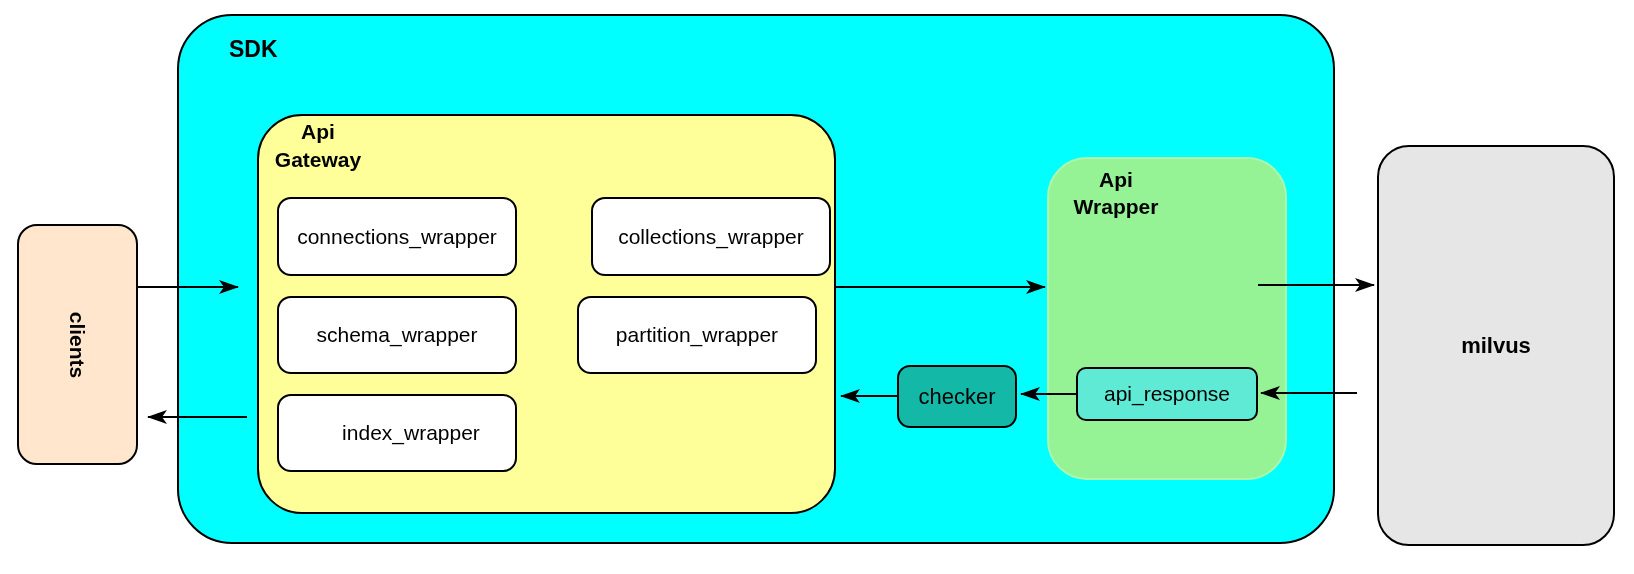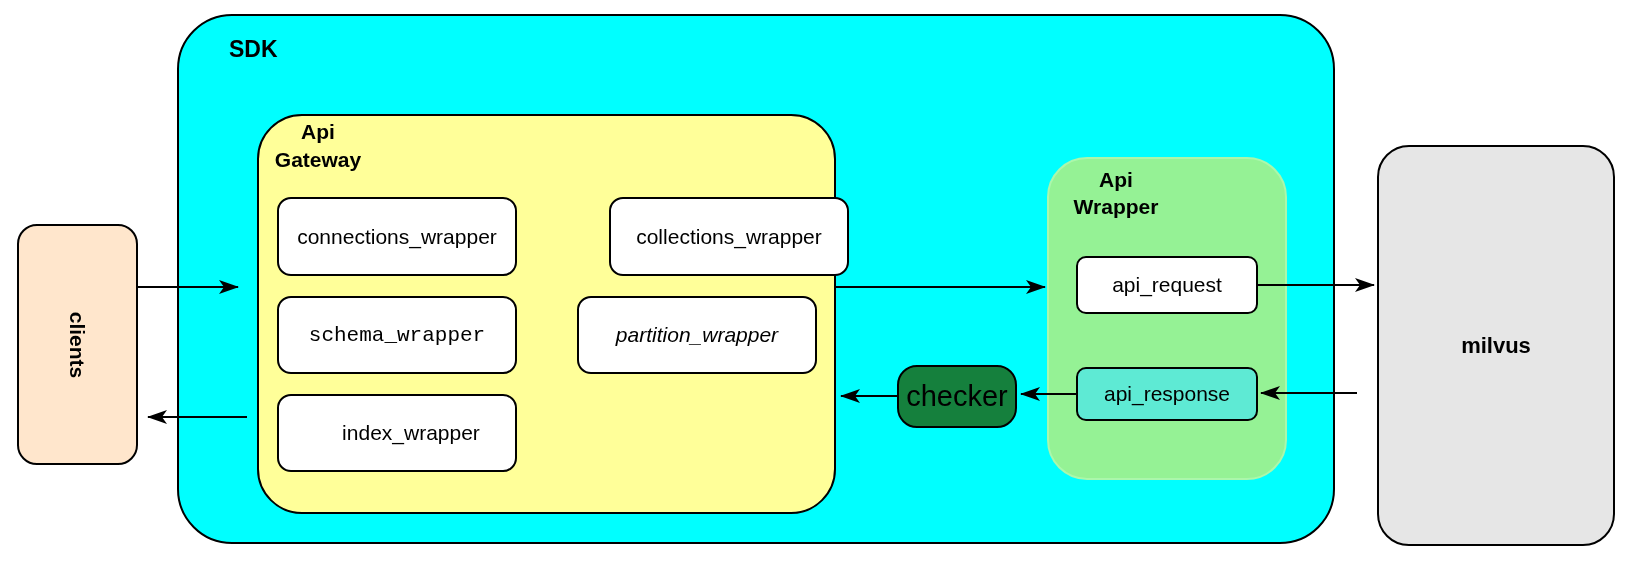--- a/index.html
+++ b/index.html
@@ -47,40 +47,40 @@
     font-weight:bold;font-size:21px;line-height:1.35;
     text-align:center;
   }
 
   .wbox{
     background:#FFFFFF;border-radius:14px;
     font-size:21px;
     justify-content:center;
   }
   .w-connections{left:277px;top:197px;width:240px;height:79px;}
-  .w-collections{left:609px;top:197px;width:240px;height:79px;}
-  .w-schema{left:277px;top:296px;width:240px;height:78px;font-family:Liberation Mono, monospace;}
-  .w-partition{left:577px;top:296px;width:240px;height:78px;font-style:italic;}
+  .w-collections{left:591px;top:197px;width:240px;height:79px;}
+  .w-schema{left:277px;top:296px;width:240px;height:78px;}
+  .w-partition{left:577px;top:296px;width:240px;height:78px;}
   .w-index{left:277px;top:394px;width:240px;height:78px;padding-left:28px;}
   .w-utility{left:577px;top:394px;width:240px;height:78px;}
 
   .gateway{
     left:1047px;top:157px;width:240px;height:323px;
     background:#95F295;border-radius:40px;
     border:2px solid #ABF7AB;
   }
   .gateway-label{
     position:absolute;left:1056px;top:166px;width:120px;
     font-weight:bold;font-size:21px;line-height:1.3;
     text-align:center;
   }
   .api-request{left:1076px;top:256px;width:182px;height:58px;background:#FFFFFF;border-radius:10px;font-size:21px;}
   .api-response{left:1076px;top:367px;width:182px;height:54px;background:#5eead4;border-radius:10px;font-size:21px;}
 
-  .checker{left:897px;top:365px;width:120px;height:63px;background:#15803d;border-radius:20px;font-size:29px;}
+  .checker{left:897px;top:365px;width:120px;height:63px;background:#14b8a6;border-radius:13px;font-size:22px;}
 
   .milvus{
     left:1377px;top:145px;width:238px;height:401px;
     background:#E6E6E6;border-radius:32px;
     font-weight:bold;font-size:22px;
   }
 
   .edge-layer{
     position:absolute;left:0;top:0;width:1634px;height:574px;
     pointer-events:none;
@@ -115,23 +115,20 @@
   <div class="node wbox thin-outline w-index">
     <span>index_wrapper</span>
   </div>
 
   <div class="node gateway"></div>
   <div class="gateway-label">
     <div>Api</div>
     <div>Wrapper</div>
   </div>
 
-  <div class="node api-request thin-outline">
-    <span>api_request</span>
-  </div>
   <div class="node api-response thin-outline">
     <span>api_response</span>
   </div>
 
   <div class="node checker thin-outline">
     <span>checker</span>
   </div>
 
   <div class="node clients outlined">
     <span>clients</span>

